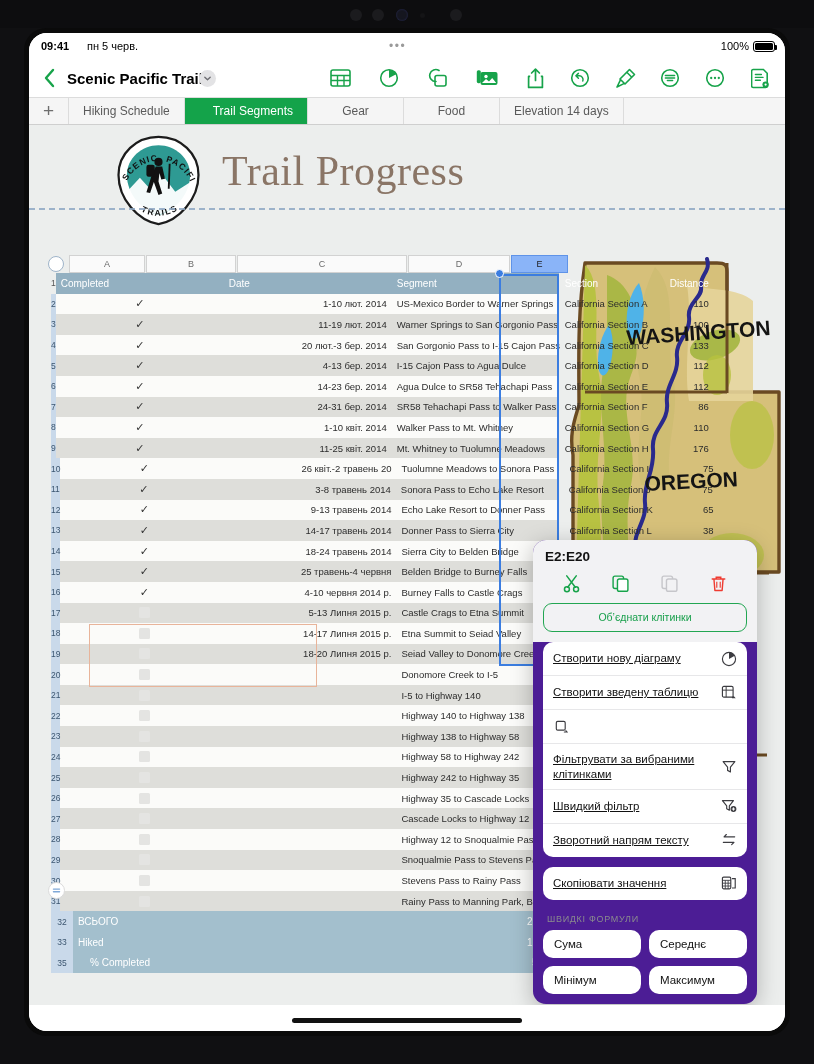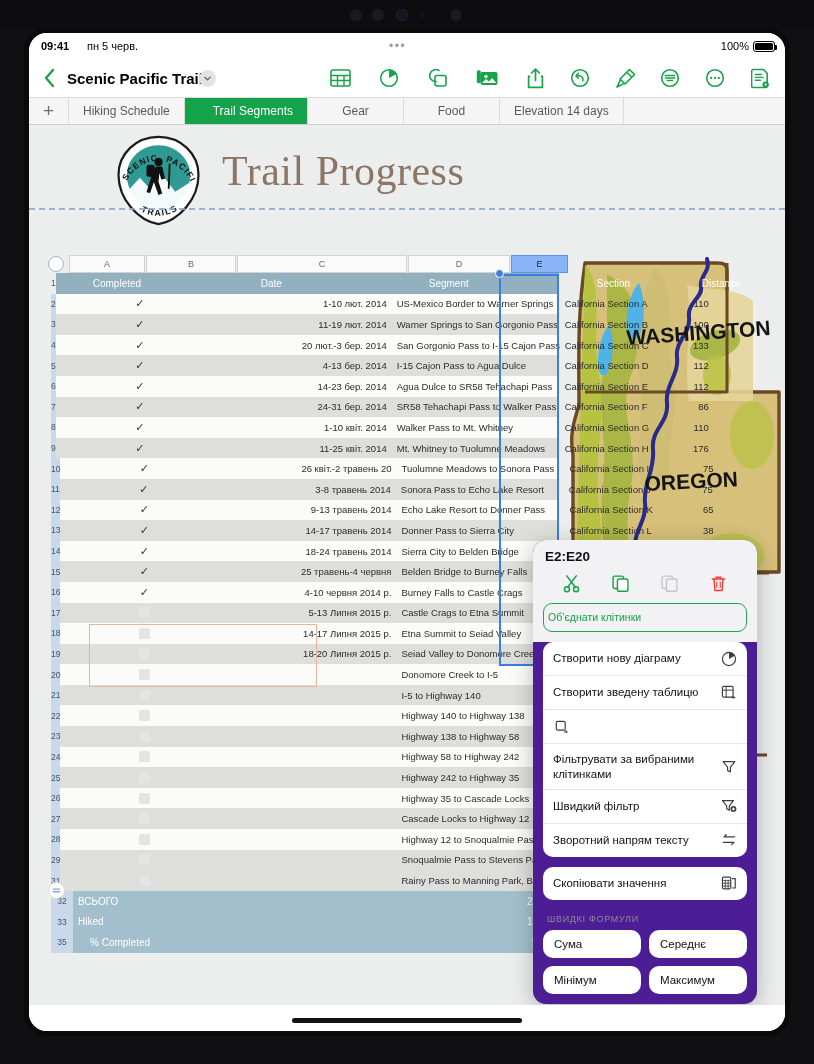--- a/index.html
+++ b/index.html
@@ -87,21 +87,21 @@
   .cells { display:flex; flex:1; }
   .c { display:flex; align-items:center; font-size:9.5px; color:#2c2c2c;
     padding:0 5px; overflow:hidden; white-space:nowrap; }
   .c.a { width:74px; justify-content:center; }
   .c.b { width:88px; justify-content:flex-end; }
   .c.c { width:168px; }
   .c.d { width:100px; }
   .c.e { width:56px; justify-content:flex-end; padding-right:7px; }
   .hdr .c { color:#fff; font-size:10px; }
   .hdr { background:#93b0c1; }
-  .hdr .c.a { justify-content:flex-start;margin-left:32px; }
+  .hdr .c.a { justify-content:flex-start; }
   .hdr .c.b { justify-content:flex-start; }
   .r-odd { background:#fbfbf9; }
   .r-even { background:#dededa; }
   .foot { background:#a3bfcd; }
   .foot .c { color:#fff; font-size:10px; }
   .foot .c.a { justify-content:flex-start; }
   .chk { font-size:11px; color:#333; }
   .chkbox { width:11px; height:11px; background:#e4e4e2; border-radius:1.5px; display:inline-block; }
 
   
@@ -115,28 +115,28 @@
   #map { position:absolute; left:538px; top:130px; width:220px; height:640px; overflow:hidden; }
 
   
   #popup { position:absolute; left:504px; top:415px; width:224px;
     background:#4c1d95; border-radius:13px; overflow:hidden;
     box-shadow:0 5px 22px rgba(0,0,0,.26); }
   #pop-title { font-size:13.5px; font-weight:bold; color:#111; padding:9px 0 6px 12px; background:#f2f2f4;}
   #pop-icons { display:flex; justify-content:space-around; align-items:center;
     padding:2px 14px 9px; background:#f2f2f4; }
   #pop-btns { display:flex; gap:8px; padding:0 10px 10px; background:#f2f2f4; }
-  .pill { flex:1; border-radius:9px; font-size:10.5px; text-align:left;
+  .pill { flex:1; border-radius:9px; font-size:10.5px; text-align:center;
     padding:7px 4px; line-height:1.25; }
   .pill.outline { border:1px solid #22a652; color:#19a04c; background:#f2f2f4; }
   .pill.solid { background:#17a34a; color:#fff; }
   .menu-group { background:#fff; border-radius:10px; margin:0 10px 10px; overflow:hidden; }
   .mi { display:flex; align-items:center; justify-content:space-between;
     padding:8px 10px; font-size:11.5px; color:#111; border-bottom:1px solid #e7e7e9;
-    line-height:1.25; gap:6px; }
+    line-height:1.25; gap:6px;text-decoration:underline; }
   .mi:last-child { border-bottom:none; }
   .mi .lbl { flex:1; }
   .mi .ic { width:17px; height:17px; display:flex; align-items:center; justify-content:center; flex:none; }
   .sec-label { font-size:9px; color:#8a8a8e; letter-spacing:.7px; padding:4px 0 6px 14px; }
   .qf-grid { display:flex; flex-wrap:wrap; gap:8px; padding:0 10px 0;align-items:center; }
   .qf { width:calc(50% - 4px); background:#fff; border-radius:10px; padding:8px 11px;
     font-size:11.5px; color:#111; }
 
   
   #home-ind { position:absolute; left:50%; transform:translateX(-50%); bottom:8px;
@@ -684,20 +684,32 @@
             <div class="rowline r-even">
               <div class="rnum hl">29</div>
               <div class="cells">
                 <div class="c a">
                   <span class="chkbox"></span>
                 </div>
                 <div class="c b"></div>
                 <div class="c c">Snoqualmie Pass to Stevens Pass</div>
                 <div class="c d">Washington Section J</div>
                 <div class="c e">74</div>
+              </div>
+            </div>
+            <div class="rowline r-odd">
+              <div class="rnum hl">30</div>
+              <div class="cells">
+                <div class="c a">
+                  <span class="chkbox"></span>
+                </div>
+                <div class="c b"></div>
+                <div class="c c">Stevens Pass to Rainy Pass</div>
+                <div class="c d">Washington Section K</div>
+                <div class="c e">115</div>
               </div>
             </div>
             <div class="rowline r-even">
               <div class="rnum hl">31</div>
               <div class="cells">
                 <div class="c a">
                   <span class="chkbox"></span>
                 </div>
                 <div class="c b"></div>
                 <div class="c c">Rainy Pass to Manning Park, B.C.</div>

